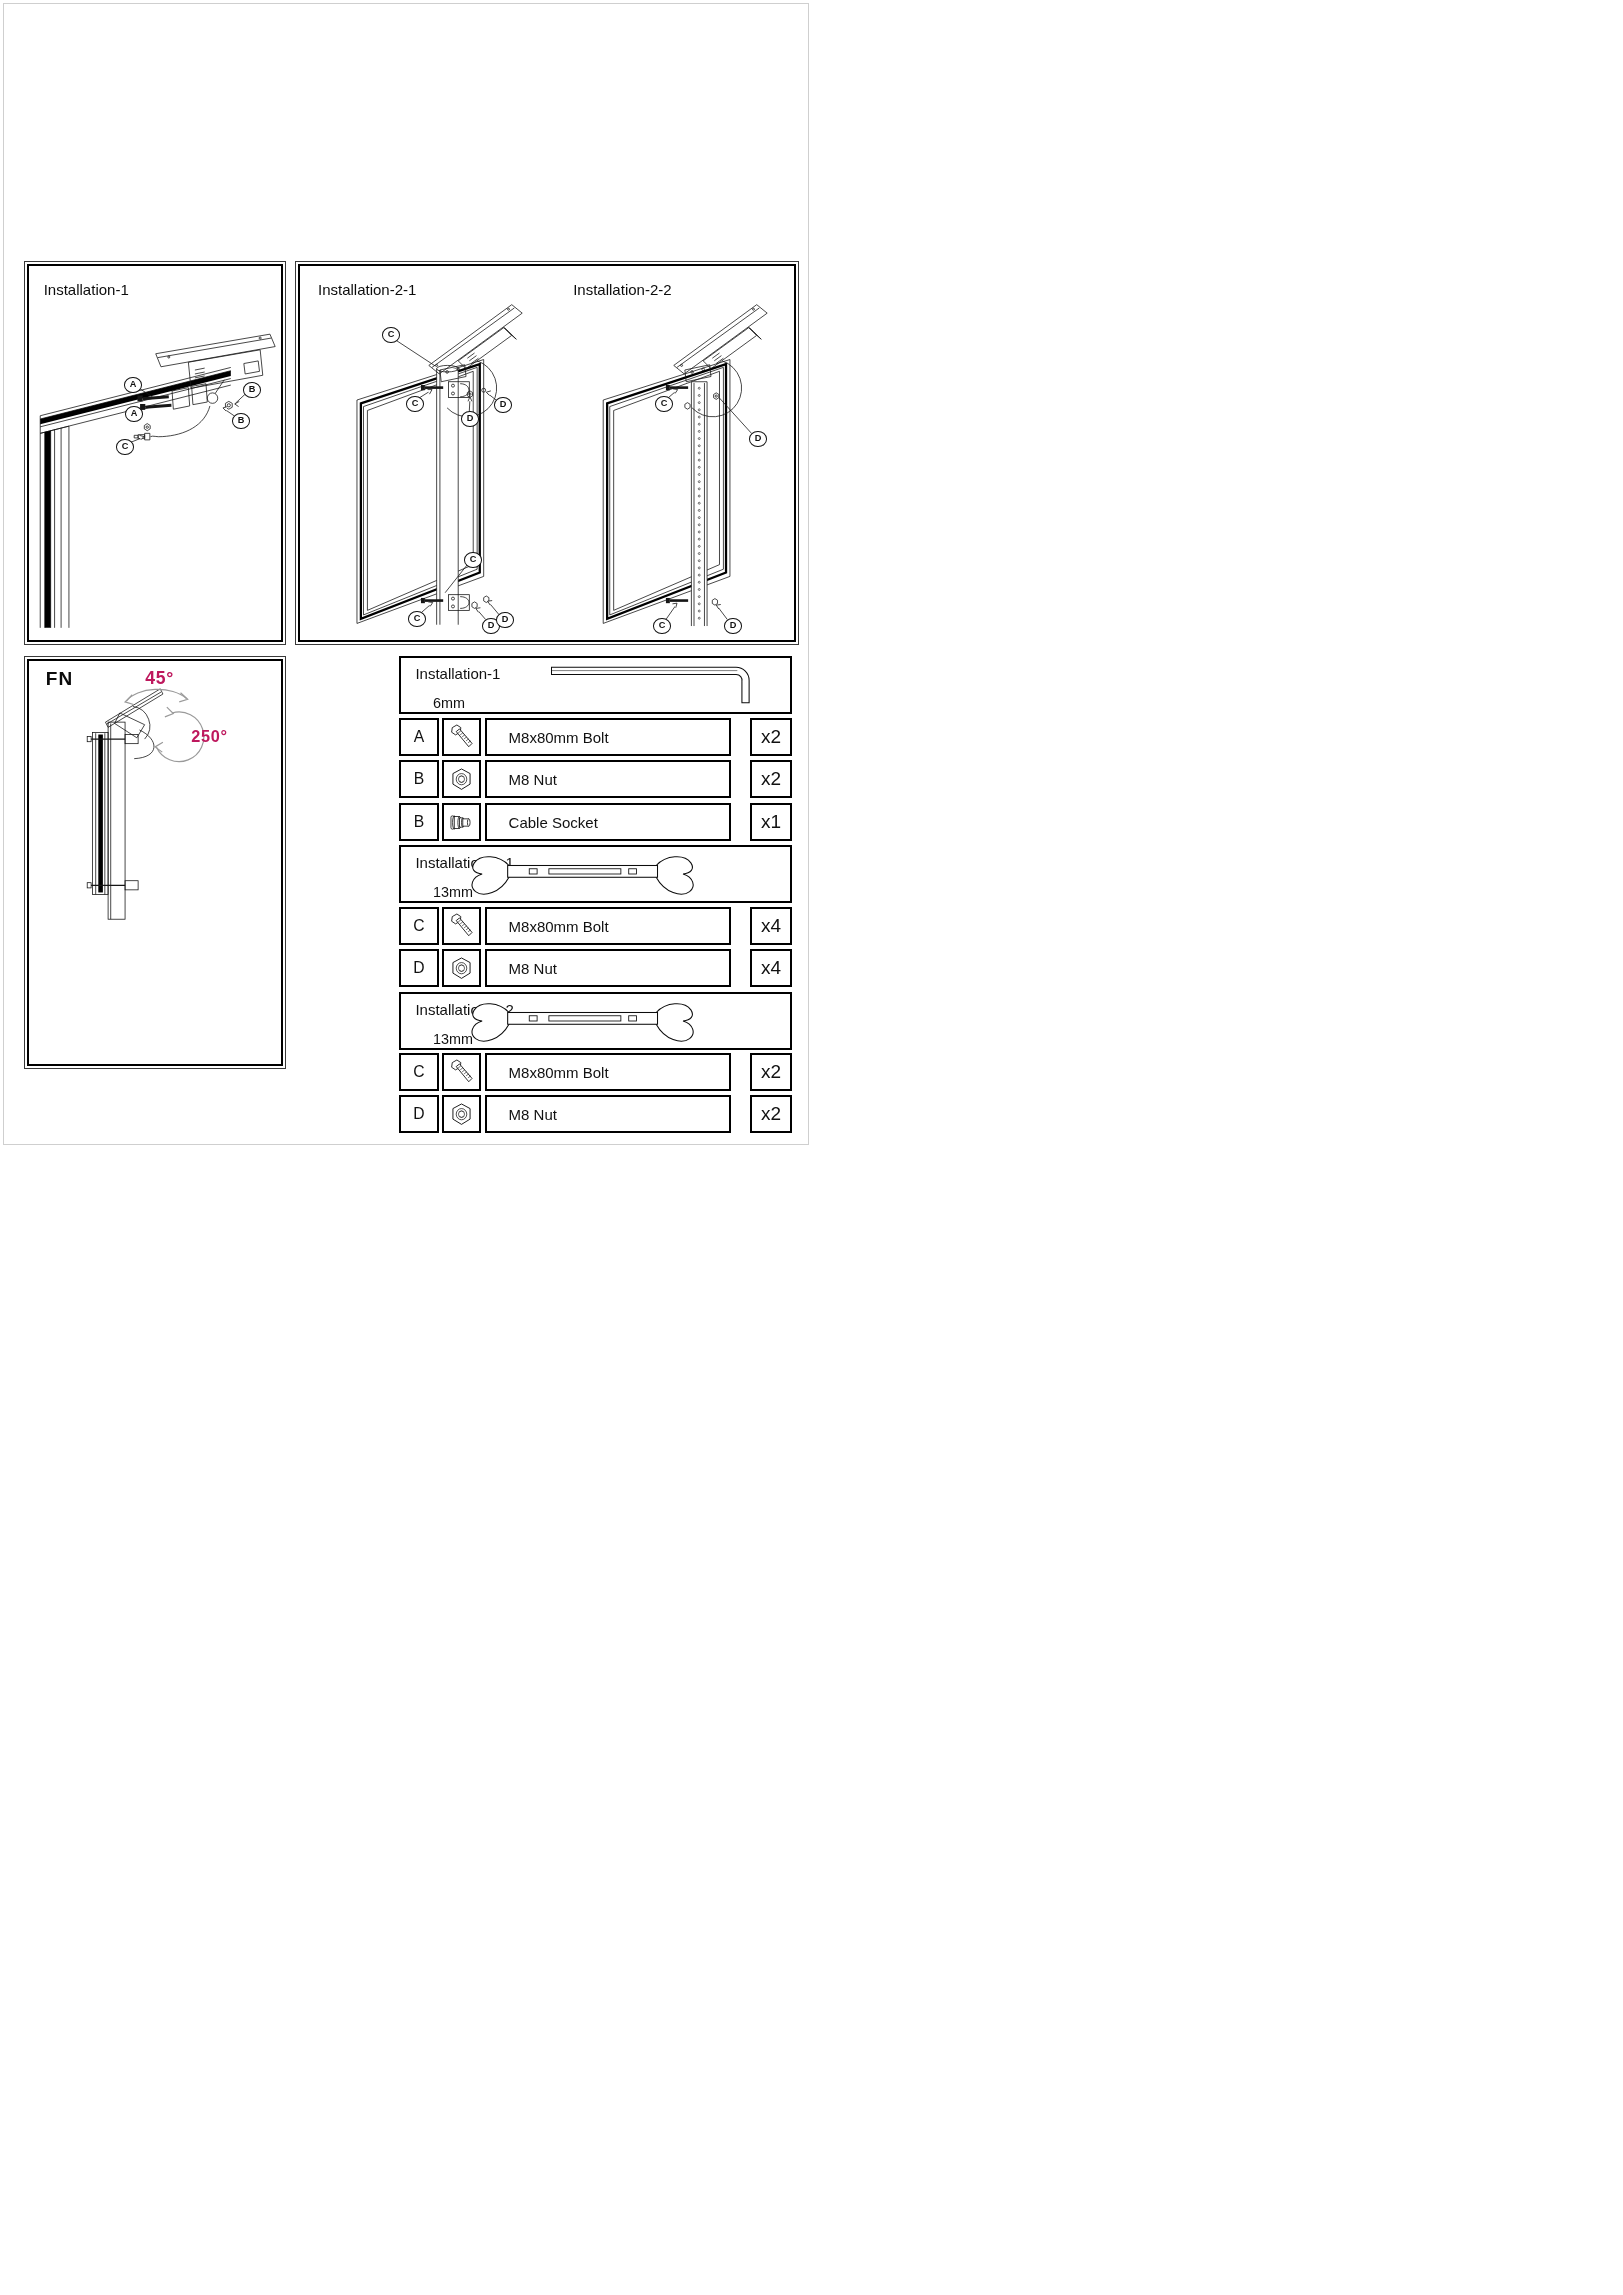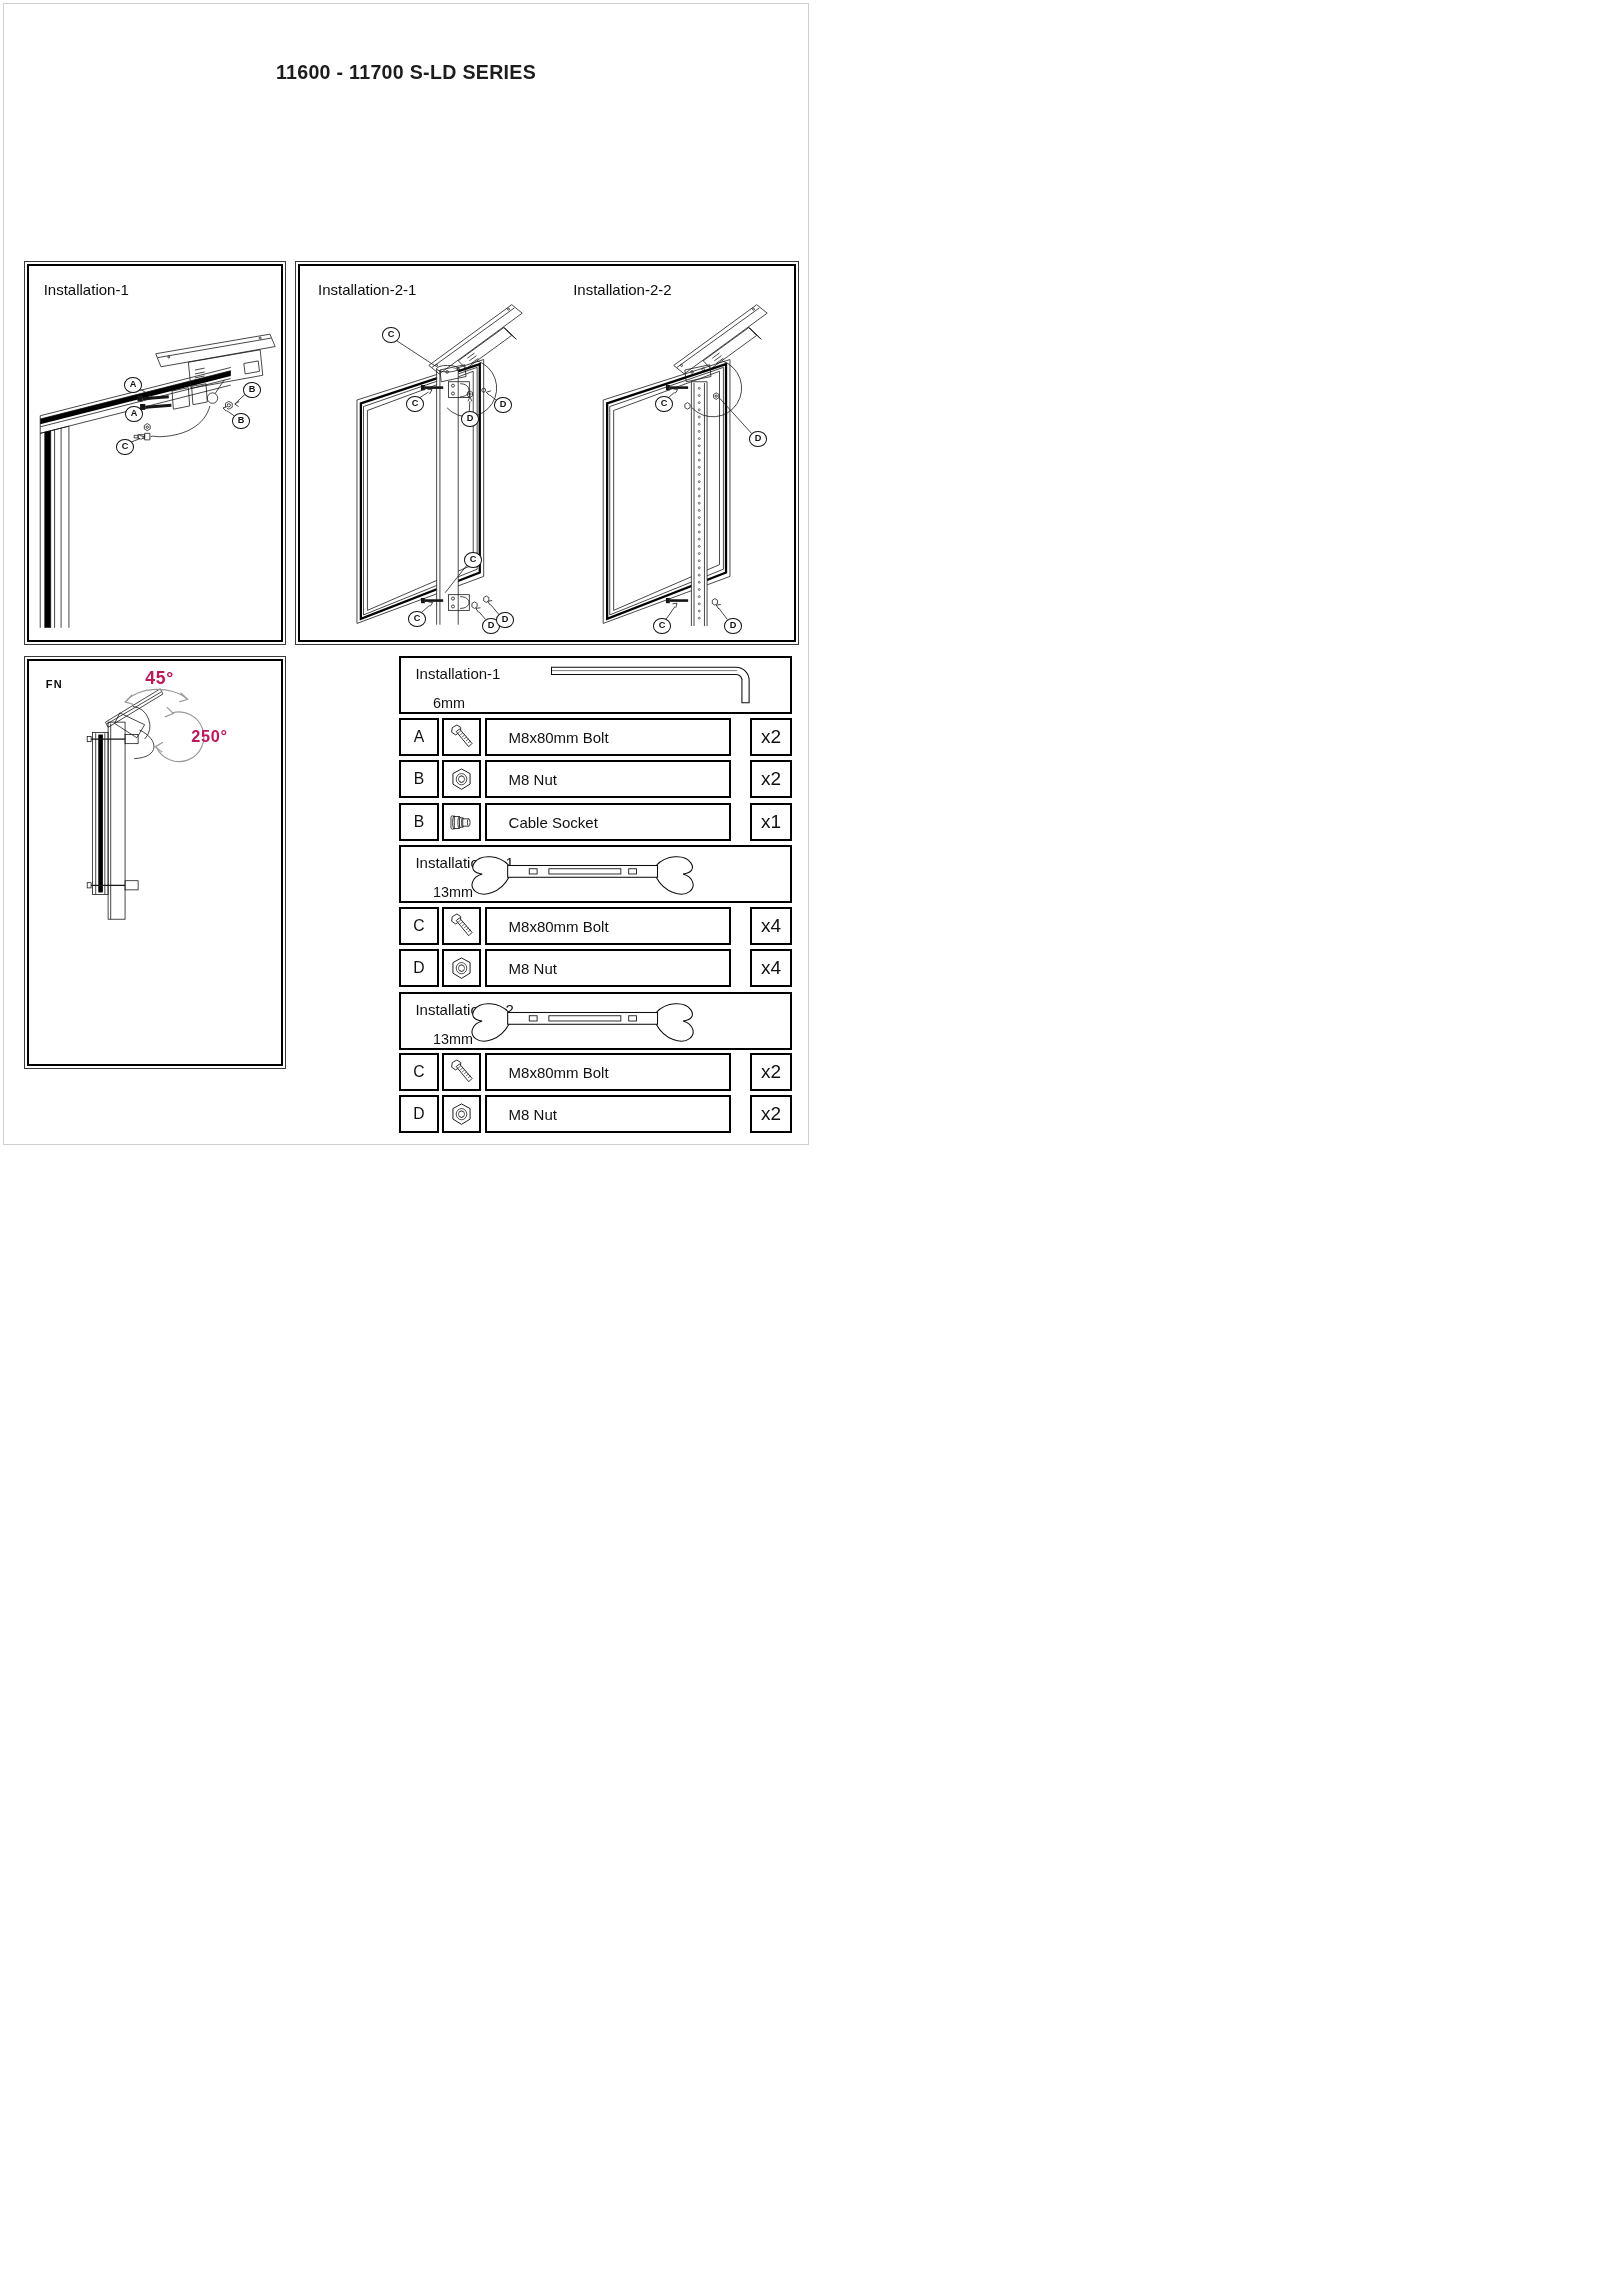--- a/index.html
+++ b/index.html
@@ -35,21 +35,20 @@
   .c-icon{width:39px;flex:none;margin-right:3.3px;}
   .c-desc{flex:1;justify-content:flex-start;padding-left:22px;font-size:15px;margin-right:19px;}
   .c-qty{width:42px;flex:none;font-size:19px;}
 </style>
 </head>
 <body>
 
 <div class="page">
   <div class="page-frame"></div>
 
-  <div class="title t1">11600 - 11700 S-LD SERIES</div>
 
   <div class="panel" style="left:24px;top:261px;width:260px;height:382px;">
     <div class="panel-inner">
       <div class="draw-area">
         <div class="panel-label" style="left:8.5px;top:8.5px;">Installation-1</div>
         <svg width="248" height="356" viewBox="0 0 380 545">
 
           <g class="lines">
             <line x1="8" y1="220" x2="300" y2="146"></line>
             <line x1="8" y1="225" x2="300" y2="151"></line>
@@ -287,21 +286,21 @@
         <div class="callout" style="left:443px;top:159px;">D</div>
         <div class="callout" style="left:347px;top:346px;">C</div>
         <div class="callout" style="left:418px;top:346px;">D</div>
       </div>
     </div>
   </div>
 
   <div class="panel" style="left:24px;top:656px;width:260px;height:411px;">
     <div class="panel-inner">
       <div class="draw-area">
-        <div class="panel-label" style="left:10.5px;top:11px;font-weight:600;font-size:11px;letter-spacing:1.3px;">FN</div>
+        <div class="panel-label" style="left:10.5px;top:1px;font-weight:600;font-size:19px;letter-spacing:1.3px;">FN</div>
         <svg width="248" height="385" viewBox="0 0 380 589">
 
           <rect x="112" y="84" width="26" height="302" fill="#fff" class="lines"></rect>
           <line x1="116" y1="86" x2="116" y2="386" class="lines" stroke-width="0.7"></line>
 
           <rect x="88" y="100" width="24" height="248" fill="#fff" class="lines"></rect>
           <line x1="93" y1="101" x2="93" y2="348" class="lines"></line>
           <line x1="107" y1="101" x2="107" y2="348" class="lines"></line>
           <rect x="97" y="103" width="7" height="242" fill="#000"></rect>
 

